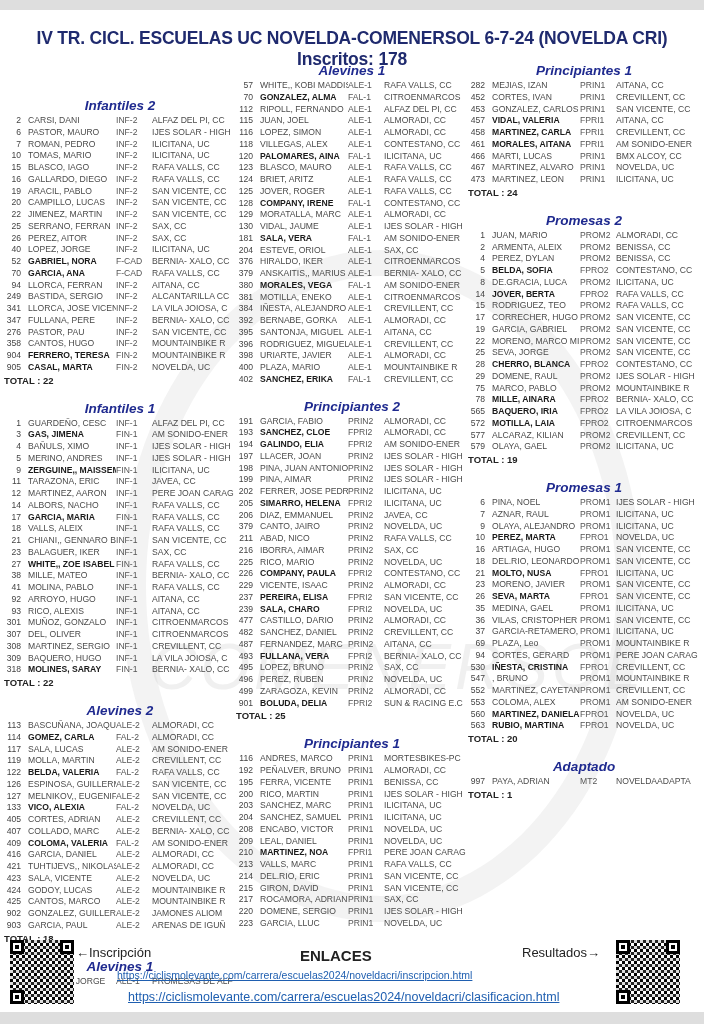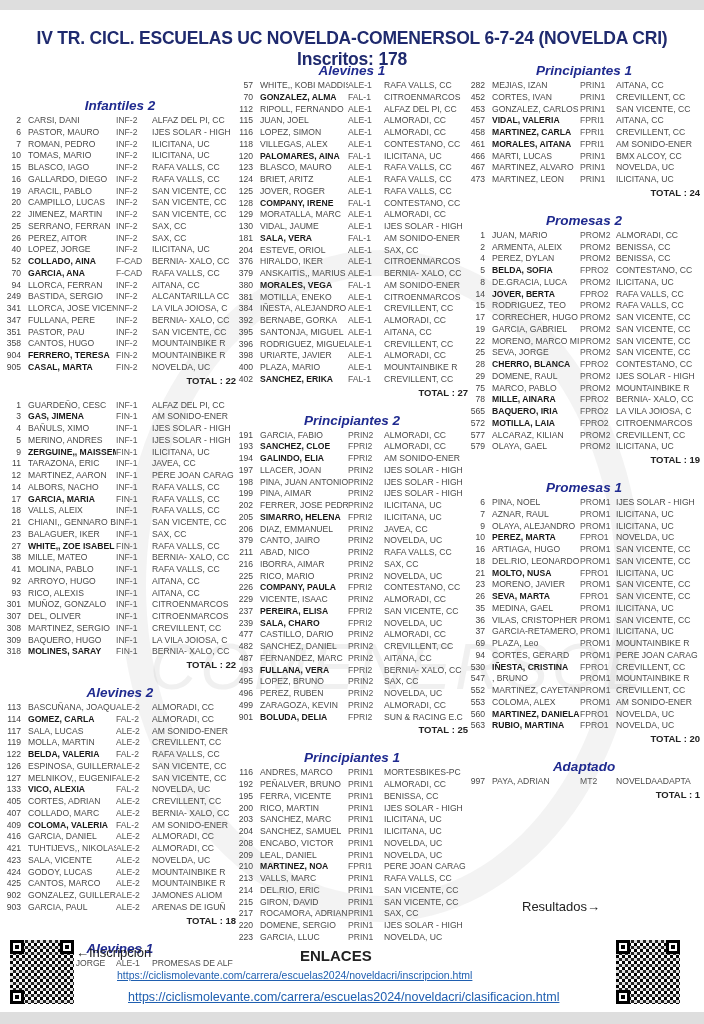--- a/index.html
+++ b/index.html
@@ -30,21 +30,21 @@
   .cat-title {
     text-align: center; font-weight: bold; font-style: italic; color: #1f2a8f;
     font-size: 13.5px; height: 17px; line-height: 17px; margin-bottom: 1px;
   }
   .row { display: flex; height: 11.75px; line-height: 11.75px; font-size: 8.6px; white-space: nowrap; }
   .row .num { width: 24px; text-align: right; padding-right: 7px; box-sizing: border-box; color: #444; }
   .row .name { width: 88px; overflow: hidden; color: #4a4a4a; }
   .row .cat { width: 36px; color: #555; }
   .row .club { width: 84px; overflow: hidden; color: #4a4a4a; }
   .row.f .name { font-weight: bold; color: #1a1a1a; }
-  .total { text-align: right; font-weight: bold; font-size: 9.5px; height: 14px; line-height: 14px; color: #222; }
+  .total { text-align: left; font-weight: bold; font-size: 9.5px; height: 14px; line-height: 14px; color: #222; }
   .gap { height: 12px; }
   .qr {
     position: absolute; width: 64px; height: 64px; background:
       repeating-linear-gradient(90deg, #111 0 3px, #fff 3px 6px),
       #fff;
     background-blend-mode: normal;
   }
   .qr .pat {
     position: absolute; inset: 0;
     background:
@@ -137,21 +137,21 @@
         <span class="club">SAX, CC</span>
       </div>
       <div class="row">
         <span class="num">40</span>
         <span class="name">LOPEZ, JORGE</span>
         <span class="cat">INF-2</span>
         <span class="club">ILICITANA, UC</span>
       </div>
       <div class="row f">
         <span class="num">52</span>
-        <span class="name">COLLADO, AINA</span>
+        <span class="name">GABRIEL, NORA</span>
         <span class="cat">F-CAD</span>
         <span class="club">BERNIA- XALO, CC</span>
       </div>
       <div class="row f">
         <span class="num">70</span>
         <span class="name">GARCIA, ANA</span>
         <span class="cat">F-CAD</span>
         <span class="club">RAFA VALLS, CC</span>
       </div>
       <div class="row">
@@ -172,21 +172,21 @@
         <span class="cat">INF-2</span>
         <span class="club">LA VILA JOIOSA, C</span>
       </div>
       <div class="row">
         <span class="num">347</span>
         <span class="name">FULLANA, PERE</span>
         <span class="cat">INF-2</span>
         <span class="club">BERNIA- XALO, CC</span>
       </div>
       <div class="row">
-        <span class="num">351</span>
+        <span class="num">276</span>
         <span class="name">PASTOR, PAU</span>
         <span class="cat">INF-2</span>
         <span class="club">SAN VICENTE, CC</span>
       </div>
       <div class="row">
         <span class="num">358</span>
         <span class="name">CANTOS, HUGO</span>
         <span class="cat">INF-2</span>
         <span class="club">MOUNTAINBIKE R</span>
       </div>
@@ -199,20 +199,21 @@
       <div class="row f">
         <span class="num">905</span>
         <span class="name">CASAL, MARTA</span>
         <span class="cat">FIN-2</span>
         <span class="club">NOVELDA, UC</span>
       </div>
       <div class="total">TOTAL : 22</div>
       <div class="gap"></div>
     </div>
     <div>
+      <div class="cat-title">Infantiles 1</div>
       <div class="row">
         <span class="num">1</span>
         <span class="name">GUARDEÑO, CESC</span>
         <span class="cat">INF-1</span>
         <span class="club">ALFAZ DEL PI, CC</span>
       </div>
       <div class="row f">
         <span class="num">3</span>
         <span class="name">GAS, JIMENA</span>
         <span class="cat">FIN-1</span>
@@ -617,21 +618,20 @@
         <span class="name">PLAZA, MARIO</span>
         <span class="cat">ALE-1</span>
         <span class="club">MOUNTAINBIKE R</span>
       </div>
       <div class="row f">
         <span class="num">402</span>
         <span class="name">SANCHEZ, ERIKA</span>
         <span class="cat">FAL-1</span>
         <span class="club">CREVILLENT, CC</span>
       </div>
-      <div class="total">TOTAL : 27</div>
       <div class="gap"></div>
     </div>
     <div>
       <div class="cat-title">Principiantes 2</div>
       <div class="row">
         <span class="num">191</span>
         <span class="name">GARCIA, FABIO</span>
         <span class="cat">PRIN2</span>
         <span class="club">ALMORADI, CC</span>
       </div>
@@ -1195,21 +1195,21 @@
   </div>
 
 <div class="qr" style="left:10px; top:940px;">
   <div class="pat"></div>
   <div class="finder" style="left:0;top:0"></div>
   <div class="finder" style="right:0;top:0"></div>
   <div class="finder" style="left:0;bottom:0"></div>
 </div>
 <div class="links-label" style="left:76px; top:945px;">←Inscripción</div>
 <div class="enlaces">ENLACES</div>
-<div class="links-label" style="left:522px; top:899px;">Resultados→</div>
+<div class="links-label" style="left:522px; top:945px;">Resultados→</div>
 <div class="qr" style="left:616px; top:940px;">
   <div class="pat"></div>
   <div class="finder" style="left:0;top:0"></div>
   <div class="finder" style="right:0;top:0"></div>
   <div class="finder" style="left:0;bottom:0"></div>
 </div>
 <a class="link" style="left:88px; top:969px; font-size:10.5px;padding-left:29px;">https://ciclismolevante.com/carrera/escuelas2024/noveldacri/inscripcion.html</a>
 <a class="link" style="left:128px; top:990px; font-size:12.5px;text-align:center;">https://ciclismolevante.com/carrera/escuelas2024/noveldacri/clasificacion.html</a>
 
 <div class="botbar"></div>

